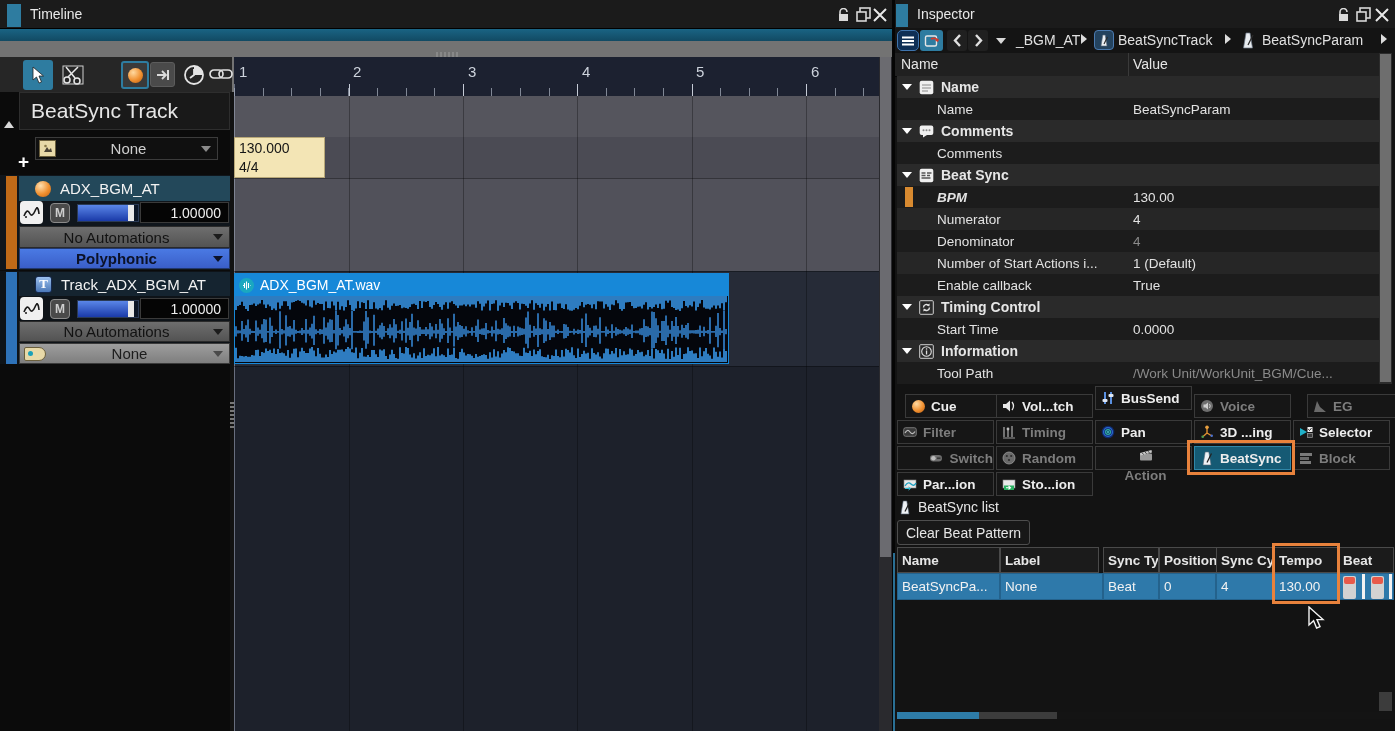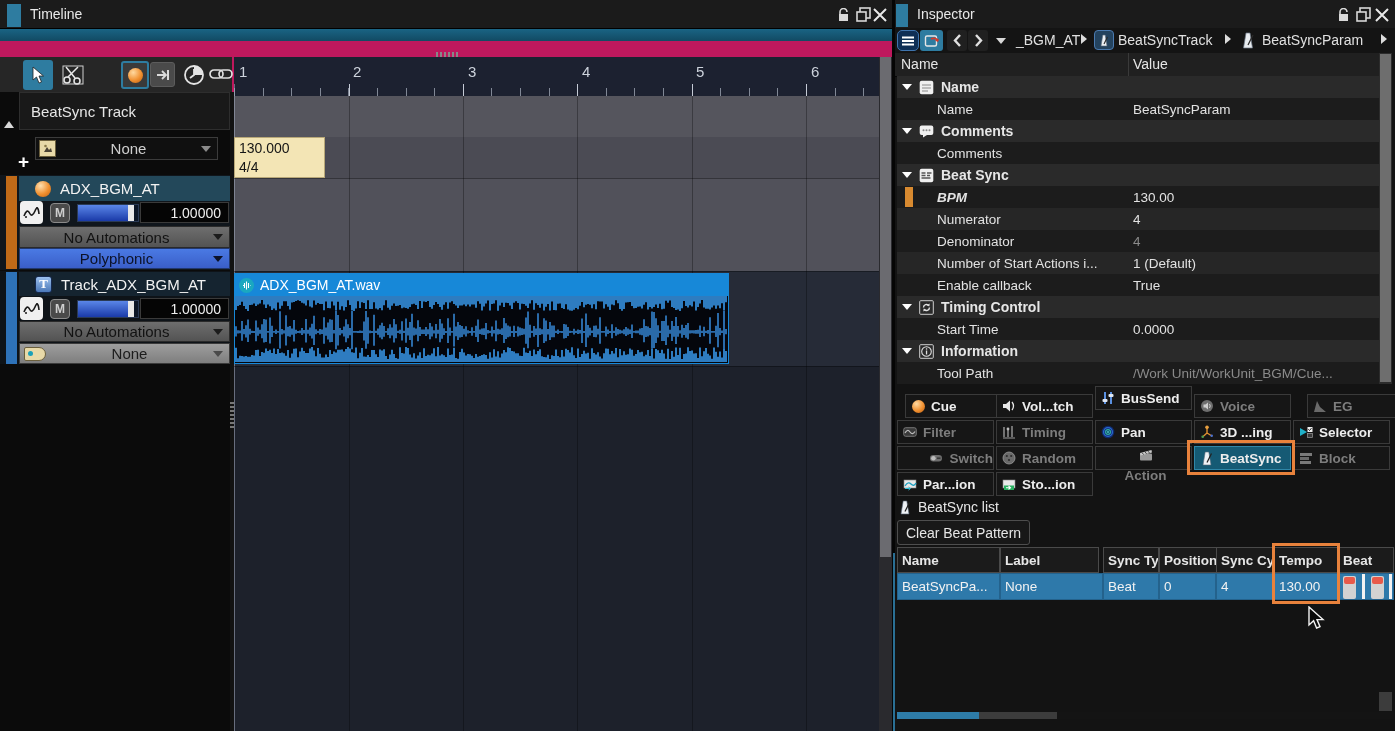--- a/index.html
+++ b/index.html
@@ -46,21 +46,21 @@
        display:flex;align-items:center;padding-left:4px;font-size:13.5px;color:#f2f2f2;overflow:hidden;white-space:nowrap;}
   .grid-v{position:absolute;width:1px;background:rgba(0,0,0,0.3);}
   .sep-h{position:absolute;height:1px;background:rgba(0,0,0,0.35);}
   svg{display:block;}
 </style>
 </head>
 <body>
 
 <div id="app">
 
-  <div class="abs" style="left:0;top:0;width:892px;height:583px;background:#be185d;">
+  <div class="abs" style="left:0;top:0;width:892px;height:583px;background:#737373;">
 
     <div class="abs" style="left:0;top:0;width:892px;height:28px;background:#1b1b1b;border-bottom:1px solid #000;"></div>
     <div class="abs ttab" style="left:7px;top:4px;width:14px;height:23px;"></div>
     <div class="abs panel-title" style="left:30px;top:6px;">Timeline</div>
     <div class="abs" style="left:836px;top:8px;">
       <svg width="15" height="14" viewBox="0 0 15 14">
           <path d="M4 6V4a3.5 3.5 0 0 1 7 0" fill="none" stroke="#d8d8d8" stroke-width="1.6"></path>
           <rect x="3" y="6" width="9" height="7" fill="#d8d8d8"></rect>
         </svg>
     </div>
@@ -122,21 +122,21 @@
           <svg width="24" height="14" viewBox="0 0 24 14">
             <rect x="1" y="3" width="13" height="8" rx="4" fill="none" stroke="#e0e0e0" stroke-width="1.7"></rect>
             <rect x="10" y="3" width="13" height="8" rx="4" fill="none" stroke="#e0e0e0" stroke-width="1.7"></rect>
           </svg>
         </span>
     </div>
 
     <div class="abs" style="left:0;top:92px;width:230px;height:639px;background:#0b0b0b;"></div>
     <div class="abs tri-u" style="left:4px;top:121px;"></div>
     <div class="abs" style="left:19px;top:92px;width:211px;height:38px;background:#191919;border:1px solid #2e2e2e;box-sizing:border-box;display:flex;align-items:center;">
-      <span style="margin-left:11px;font-size:15px;">BeatSync Track</span>
+      <span style="margin-left:11px;font-size:21px;">BeatSync Track</span>
     </div>
     <div class="abs dd" style="left:35px;top:137px;width:183px;height:23px;background:#101010;border-color:#3c3c3c;">
       <span style="width:17px;height:17px;margin-left:3px;background:#e8d9a8;border:1px solid #6b5f3c;box-sizing:border-box;display:inline-flex;align-items:center;justify-content:center;">
         <svg width="11" height="11" viewBox="0 0 11 11">
             <path d="M2 9 L5 4 L7 7 L9 5 L10 9 Z" fill="#4a4234"></path>
             <circle cx="3.5" cy="3" r="1.3" fill="#8a7a4a"></circle>
           </svg>
       </span>
       <span class="lbl" style="color:#cfcfcf;">None</span>
       <span class="arr tri-d" style="border-top-color:#8a8a8a;"></span>
@@ -164,21 +164,21 @@
       <div style="position:absolute;left:50px;top:0;width:6px;height:16px;background:#e8e8e8;"></div>
     </div>
     <div class="abs valbox" style="left:140px;top:202px;width:89px;height:21px;">
       <span>1.00000</span>
     </div>
     <div class="abs dd" style="left:19px;top:226px;width:211px;height:22px;background:linear-gradient(#6e6e6e,#535353);border-color:#2a2a2a;">
       <span class="lbl" style="color:#121212;">No Automations</span>
       <span class="arr tri-d dark"></span>
     </div>
     <div class="abs dd" style="left:19px;top:248px;width:211px;height:21px;background:linear-gradient(#4a7ae4,#3a5ec8);border-color:#22386e;">
-      <span class="lbl" style="color:#0c1228;">Polyphonic</span>
+      <span class="lbl" style="color:#0c1228;font-weight:bold;">Polyphonic</span>
       <span class="arr tri-d" style="border-top-color:#0c1228;"></span>
     </div>
 
     <div class="abs" style="left:0;top:271px;width:230px;height:93px;background:#0e1318;"></div>
     <div class="abs" style="left:6px;top:272px;width:11px;height:92px;background:#2e72b8;"></div>
     <div class="abs" style="left:19px;top:272px;width:211px;height:24px;background:#152430;display:flex;align-items:center;">
       <span style="width:17px;height:17px;margin-left:16px;border-radius:3px;background:linear-gradient(#9cc0ee,#4a78b8);border:1px solid #16294e;box-sizing:border-box;display:inline-flex;align-items:center;justify-content:center;">
         <b style="font-family:'Liberation Serif',serif;font-size:13px;color:#fff;">T</b>
       </span>
       <span style="margin-left:9px;font-size:15px;color:#f2f2f2;">Track_ADX_BGM_AT</span>

